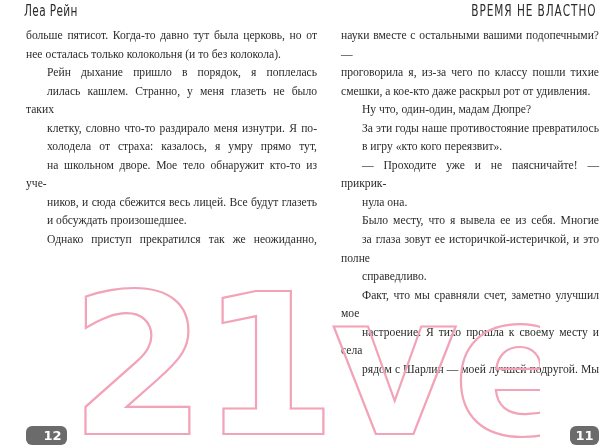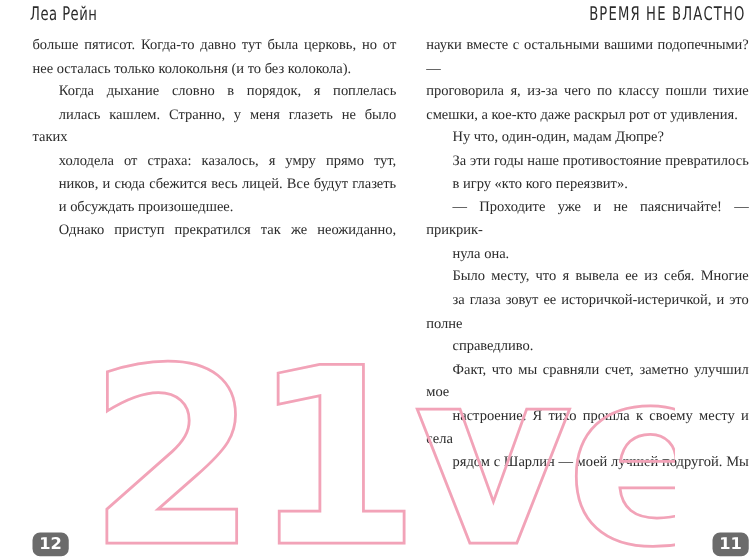--- a/index.html
+++ b/index.html
@@ -26,21 +26,21 @@
   .body-text p { margin:0; text-indent:0; text-align-last:left;font-family:Liberation Serif, serif; }
   .body-text p.ind { text-indent:21px; }
   .body-text p .ln { display:block; text-align:justify; text-align-last:justify; }
   .body-text p .ln.last { text-align-last:left; }
   .folio {
     position:absolute; top:426px; height:19px; width:29px;
     background:#6b6b6b; border-radius:6px; color:#fff;
     font-family:"DejaVu Sans",sans-serif; font-weight:bold; font-size:13px;
     line-height:19px; text-align:center;
   }
-  .left .folio { left:2px; }
+  .left .folio { left:2px;padding-left:12px; }
   .right .folio { right:1px; }
   .watermark {
     position:absolute; left:70px; top:262px; width:470px; height:186px;
     pointer-events:none;
   }
   .watermark text {
     font-family:"DejaVu Sans",sans-serif; font-weight:bold;
     font-size:196px; fill:none; stroke:#f2a3b8; stroke-width:2.2;
     letter-spacing:-6px;
   }
@@ -49,23 +49,25 @@
 <body>
 
 <div class="page left">
   <div class="running-head">Леа Рейн</div>
   <div class="body-text" id="left-body">
       <p class="">
         <span class="ln">больше пятисот. Когда-то давно тут была церковь, но от</span>
         <span class="ln last">нее осталась только колокольня (и то без колокола).</span>
       </p>
       <p class="ind">
-        <span class="ln">Когда дыхание словно в порядок, я поплелась</span>
+        <span class="ln">Рейн дыхание пришло в порядок, я поплелась</span>
         <span class="ln">лилась кашлем. Странно, у меня глазеть не было таких</span>
+        <span class="ln">клетку, словно что-то раздирало меня изнутри. Я по-</span>
         <span class="ln">холодела от страха: казалось, я умру прямо тут,</span>
+        <span class="ln">на школьном дворе. Мое тело обнаружит кто-то из уче-</span>
         <span class="ln">ников, и сюда сбежится весь лицей. Все будут глазеть</span>
         <span class="ln last">и обсуждать произошедшее.</span>
       </p>
       <p class="ind">
         <span class="ln">Однако приступ прекратился так же неожиданно,</span>
       </p>
     </div>
   <div class="folio">12</div>
 </div>
 

